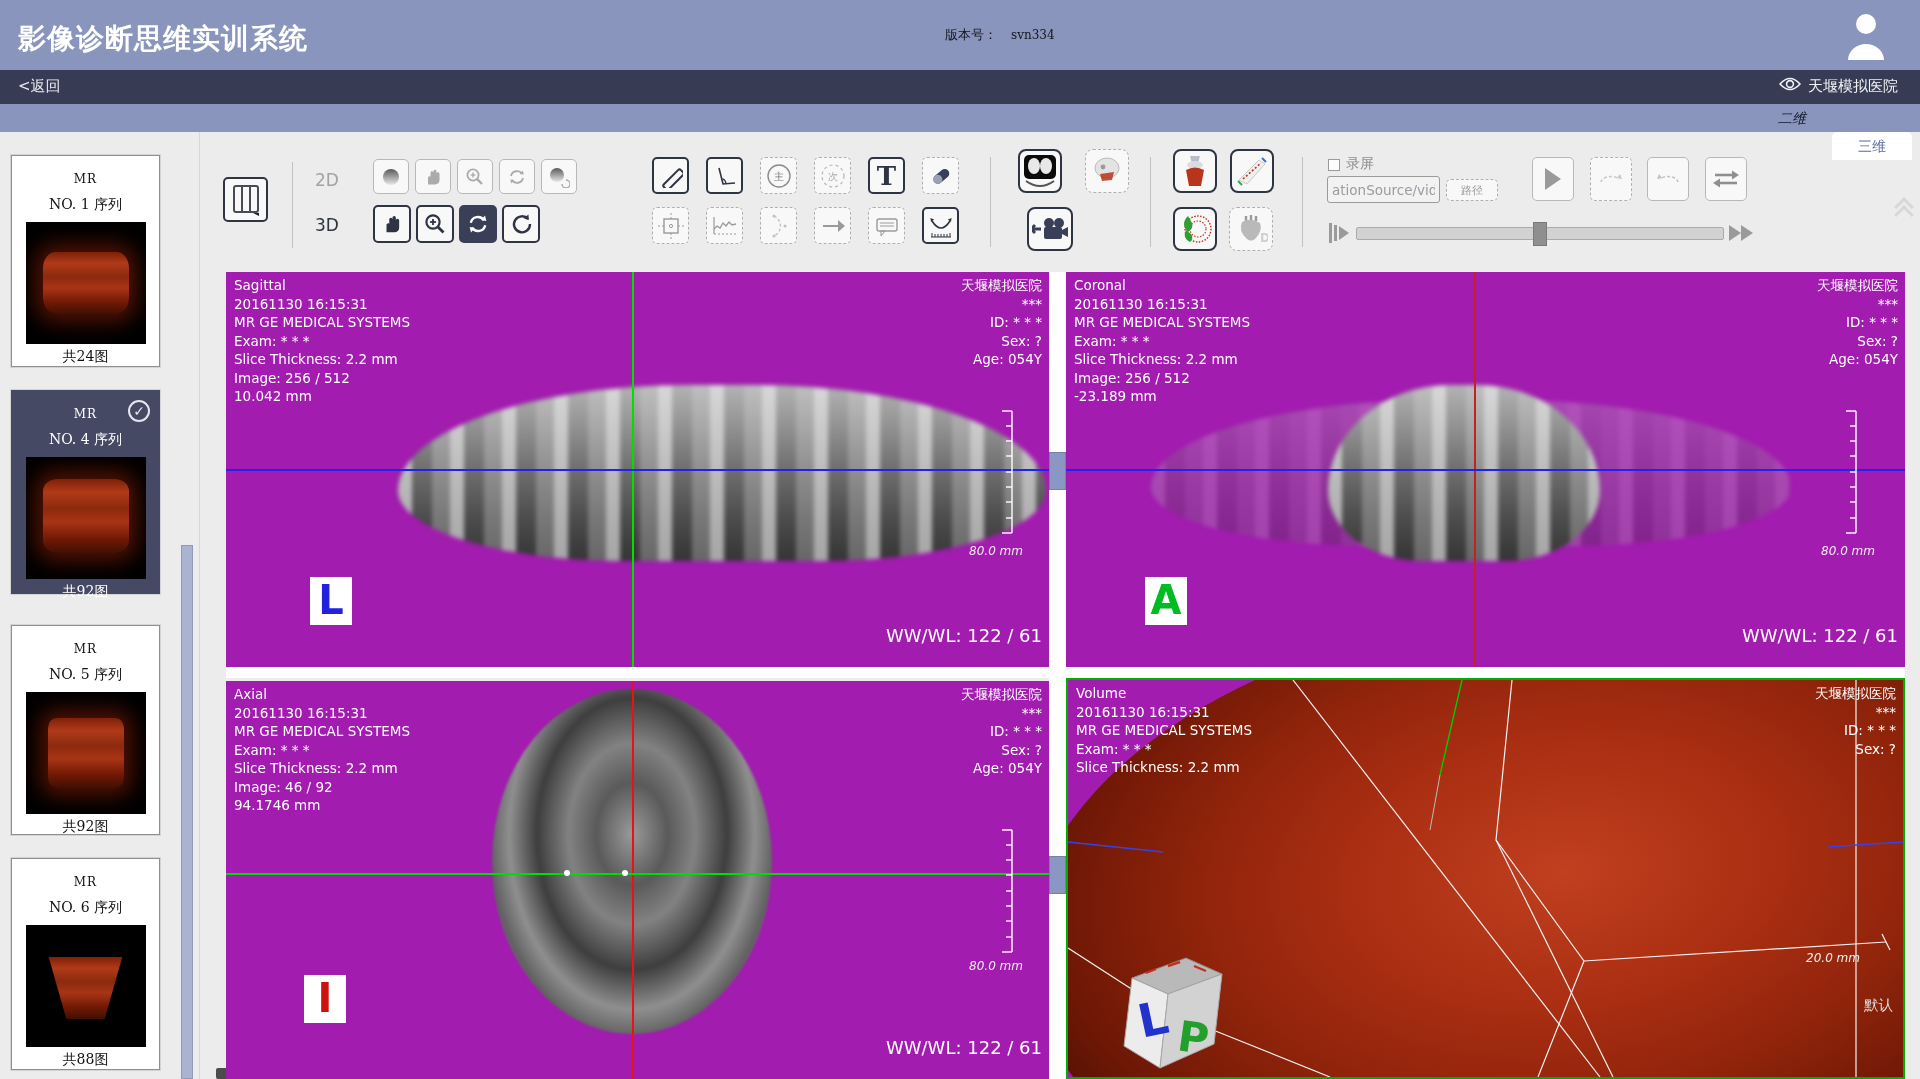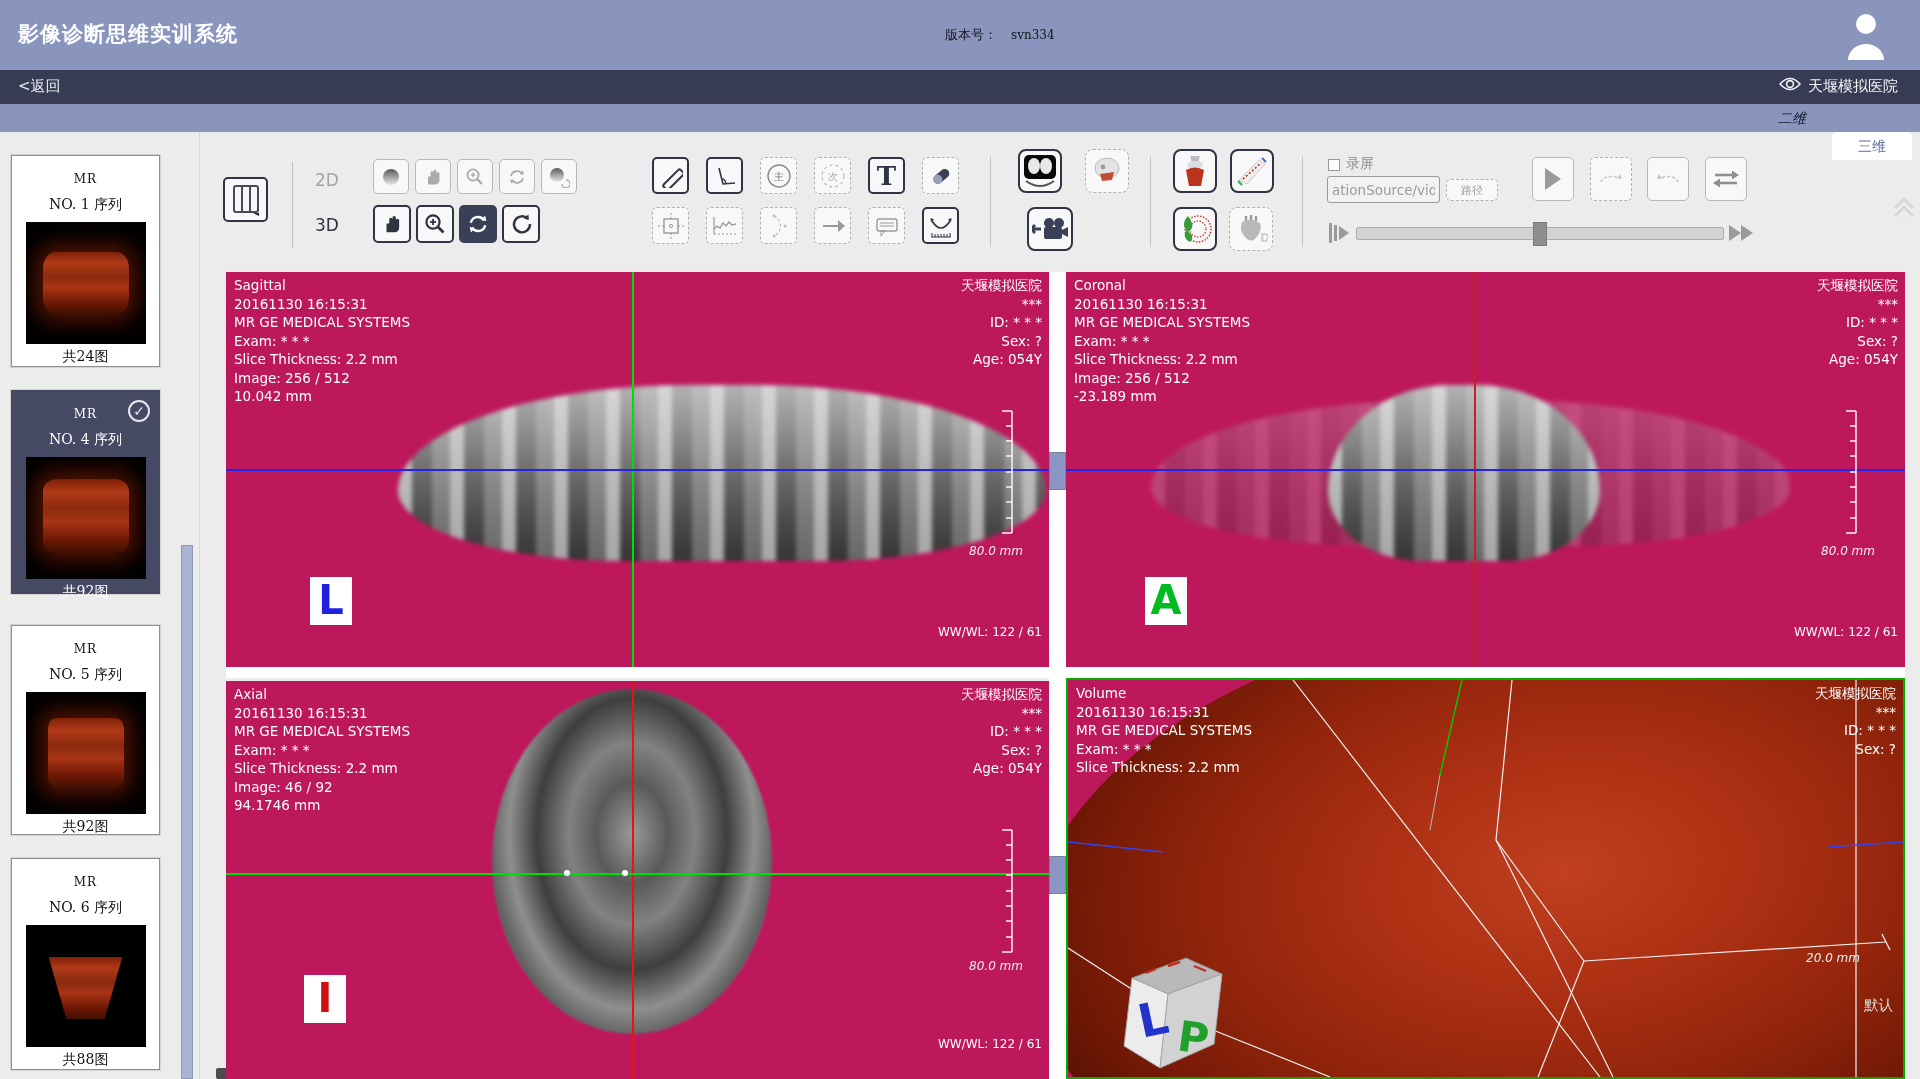--- a/index.html
+++ b/index.html
@@ -3,21 +3,21 @@
 <meta charset="utf-8">
 <style>
   * { margin:0; padding:0; box-sizing:border-box; }
   html,body { width:1920px; height:1079px; overflow:hidden; background:#ececec;
     font-family:"DejaVu Sans","Liberation Sans",sans-serif; }
   .abs { position:absolute; }
   #app { position:relative; width:1920px; height:1079px; background:#ececec; }
 
   
   #header { left:0; top:0; width:1920px; height:70px; background:#8a95bd; }
-  #app-title { left:18px; top:20px; color:#fff; font-size:21px; font-weight:bold; letter-spacing:1px; }
+  #app-title { left:18px; top:20px; color:#fff; font-size:28px; font-weight:bold; letter-spacing:1px; }
   #version-wrap { left:945px; top:26px; color:#15151d; font-size:13px; }
   #version-value { margin-left:14px; font-size:12px; font-family:"DejaVu Serif",serif; }
   #avatar { left:1840px; top:8px; width:52px; height:54px; }
 
   
   #navbar { left:0; top:70px; width:1920px; height:34px; background:#373b53; }
   #back-btn { left:18px; top:7px; color:#e9ebf3; font-size:15px; cursor:pointer; }
   #show-answer { right:22px; top:6px; color:#f0f1f6; font-size:15px; display:flex; align-items:center; gap:7px; cursor:pointer; }
 
   
@@ -61,32 +61,32 @@
   #video-input { left:1327px; top:176px; width:113px; height:27px; border:1px solid #9a9a9a; border-radius:3px;
     background:#f2f2f2; color:#9a9aa2; font-size:13.5px; padding:0 4px; font-family:"DejaVu Sans",sans-serif; }
   #path-btn { left:1446px; top:179px; width:52px; height:22px; font-size:11px; }
   #slider-track { left:1356px; top:227px; width:368px; height:13px; background:#d2d2d2; border:1px solid #ababab; border-radius:2px; }
   #slider-thumb { left:1533px; top:222px; width:14px; height:24px; background:#8f8f8f; border:1px solid #7a7a7a; }
   #collapse-chev { left:1894px; top:200px; width:22px; height:22px; }
   #collapse-chev i { position:absolute; left:3px; width:14px; height:14px; border-left:3px solid #d8d8d8;
     border-top:3px solid #d8d8d8; transform:rotate(45deg); }
 
   
-  .vp { background:#be185d; overflow:hidden; }
+  .vp { background:#a21caf; overflow:hidden; }
   #vp-sag { left:226px; top:272px; width:823px; height:395px; }
   #vp-cor { left:1066px; top:272px; width:839px; height:395px; }
   #vp-ax  { left:226px; top:681px; width:823px; height:398px; }
   #vp-vol { left:1066px; top:678px; width:839px; height:401px; border:2px solid #00ad00; }
   #vdivider { left:1049px; top:272px; width:17px; height:807px; background:#fff; }
   #hdivider { left:226px; top:667px; width:1679px; height:11px; background:#fff; }
   .vthumb { left:1049px; width:17px; height:38px; background:#8a97c4; border:1px solid #76839f; }
   .vp-text { color:#fff; font-size:13.5px; line-height:18.5px; }
   .vp-left { left:8px; top:4px; }
   .vp-right { right:7px; top:4px; text-align:right; }
-  .vp-wwwl { right:7px; font-size:12px; color:#fff; }
+  .vp-wwwl { right:7px; font-size:18px; color:#fff; }
   .scale-label { font-style:italic; color:#eee; font-size:12px; }
   .ori-box { width:42px; height:48px; background:#fff; text-align:center; font-weight:bold; font-size:40px; line-height:46px; }
   .hline { left:0; right:0; height:2px; }
   .vline { top:0; bottom:0; width:2px; }
 
   
   .band { border-radius:45% 45% 35% 35% / 60% 60% 40% 40%; filter:blur(2px);
     background:
       repeating-linear-gradient(90deg, rgba(215,215,215,.75) 0 14px, rgba(110,110,110,.35) 14px 34px, rgba(170,170,170,.55) 34px 52px),
       linear-gradient(180deg,#d8d8d8 0%,#a9a9a9 22%,#6f6f6f 48%,#3c3c3c 75%,#161616 100%); }

